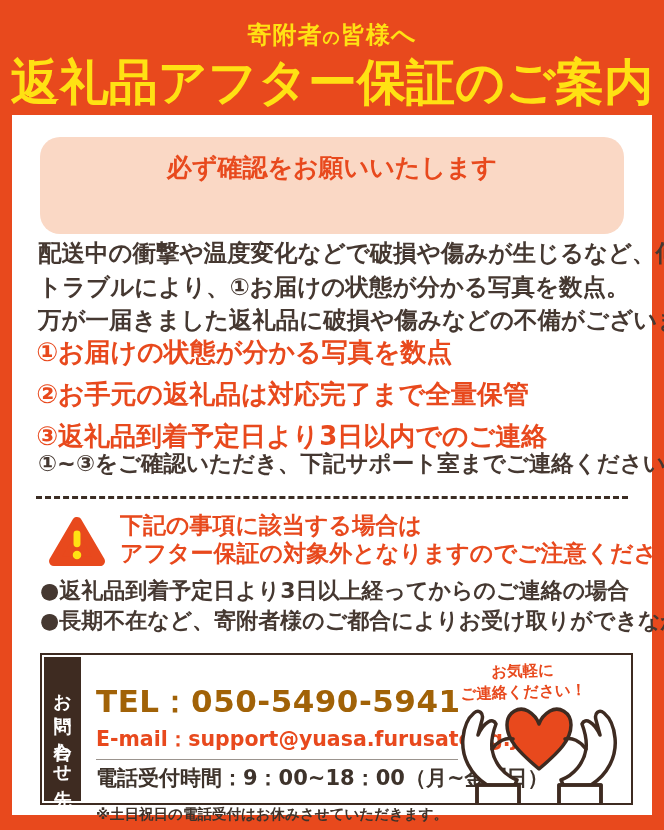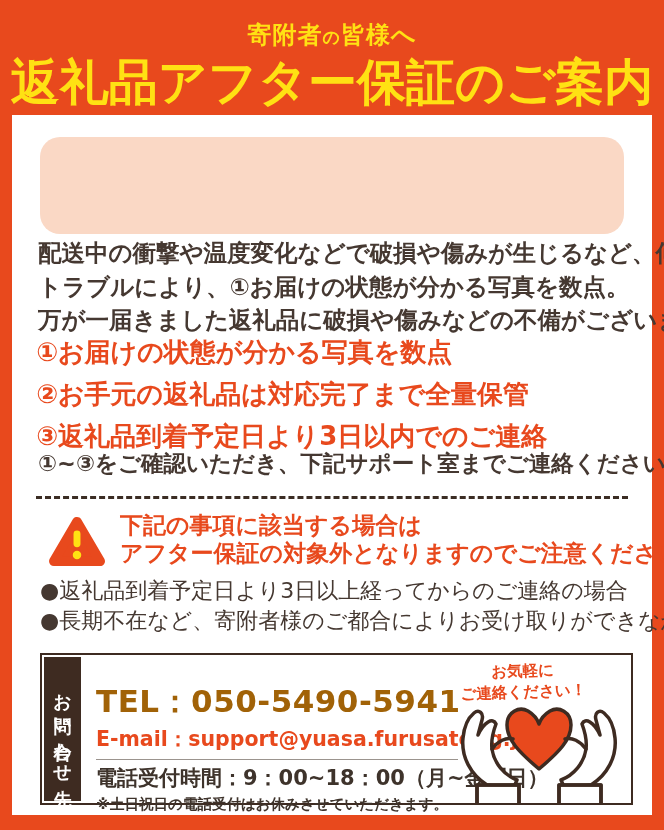--- a/index.html
+++ b/index.html
@@ -54,62 +54,63 @@
   .warn{
     position:absolute;left:36px;top:396px;display:flex;align-items:flex-start;
   }
   .warn-icon{width:58px;height:54px;margin-top:3px;flex:0 0 auto;}
   .warn-text{
     margin-left:14px;color:#e8491d;font-weight:bold;
     font-size:23px;line-height:28px;white-space:nowrap;
   }
   .bullets{
     position:absolute;left:28px;top:461px;width:600px;
-    color:#453831;font-weight:400;font-size:22px;line-height:29.5px;
+    color:#453831;font-weight:700;font-size:22px;line-height:29.5px;
     white-space:nowrap;
   }
   
   .contact{
     position:absolute;left:28px;top:538px;width:593px;height:152px;
     border:2.5px solid #3e2b21;background:#fff;box-sizing:border-box;
   }
   .contact-band{
     position:absolute;left:2px;top:2px;bottom:2px;width:37px;
     background:#3e2b21;color:#ffffff;
     display:flex;align-items:center;justify-content:center;
     writing-mode:vertical-rl;text-orientation:upright;
     font-size:18px;font-weight:bold;letter-spacing:2px;
   }
   .contact-info{position:absolute;left:54px;top:6px;width:372px;}
   .c-office{color:#3e332b;font-weight:bold;font-size:26px;white-space:nowrap;letter-spacing:0.5px;}
   .c-tel{color:#a16207;font-weight:bold;font-size:31px;white-space:nowrap;letter-spacing:0.5px;margin-top:20px;}
   .c-mail{color:#e8491d;font-weight:bold;font-size:20.5px;white-space:nowrap;margin-top:2px;}
   .c-sep{border:none;border-top:1.5px solid #9b948e;margin:6px 0 4px 0;width:362px;}
   .c-hours{color:#3e332b;font-weight:bold;font-size:21px;white-space:nowrap;}
-  .c-note{color:#3e332b;font-weight:bold;font-size:14.5px;white-space:nowrap;margin-top:3px;}
+  .c-note{color:#3e332b;font-weight:bold;font-size:14.5px;white-space:nowrap;margin-top:13px;}
   .c-callout{
     position:absolute;right:38px;top:6px;width:140px;text-align:center;
     color:#e8491d;font-weight:bold;font-size:15.5px;line-height:21px;
     transform:rotate(-2deg);white-space:nowrap;
   }
   .c-illo{position:absolute;right:4px;bottom:0px;width:176px;height:110px;}
 </style>
 </head>
 <body>
 
 <div class="page">
 
   <div class="hdr-sub">
     <span>寄附者</span><span class="small">の</span><span>皆様へ</span>
   </div>
   <div class="hdr-title">返礼品アフター保証のご案内</div>
 
   <div class="panel">
 
     <div class="notice-box">
+      <div>必ず確認をお願いいたします</div>
     </div>
 
     <div class="para">
       <div>配送中の衝撃や温度変化などで破損や傷みが生じるなど、何らかの</div>
       <div>トラブルにより、①お届けの状態が分かる写真を数点。</div>
       <div>万が一届きました返礼品に破損や傷みなどの不備がございましたら、</div>
     </div>
 
     <div class="steps">
       <div>①お届けの状態が分かる写真を数点</div>

